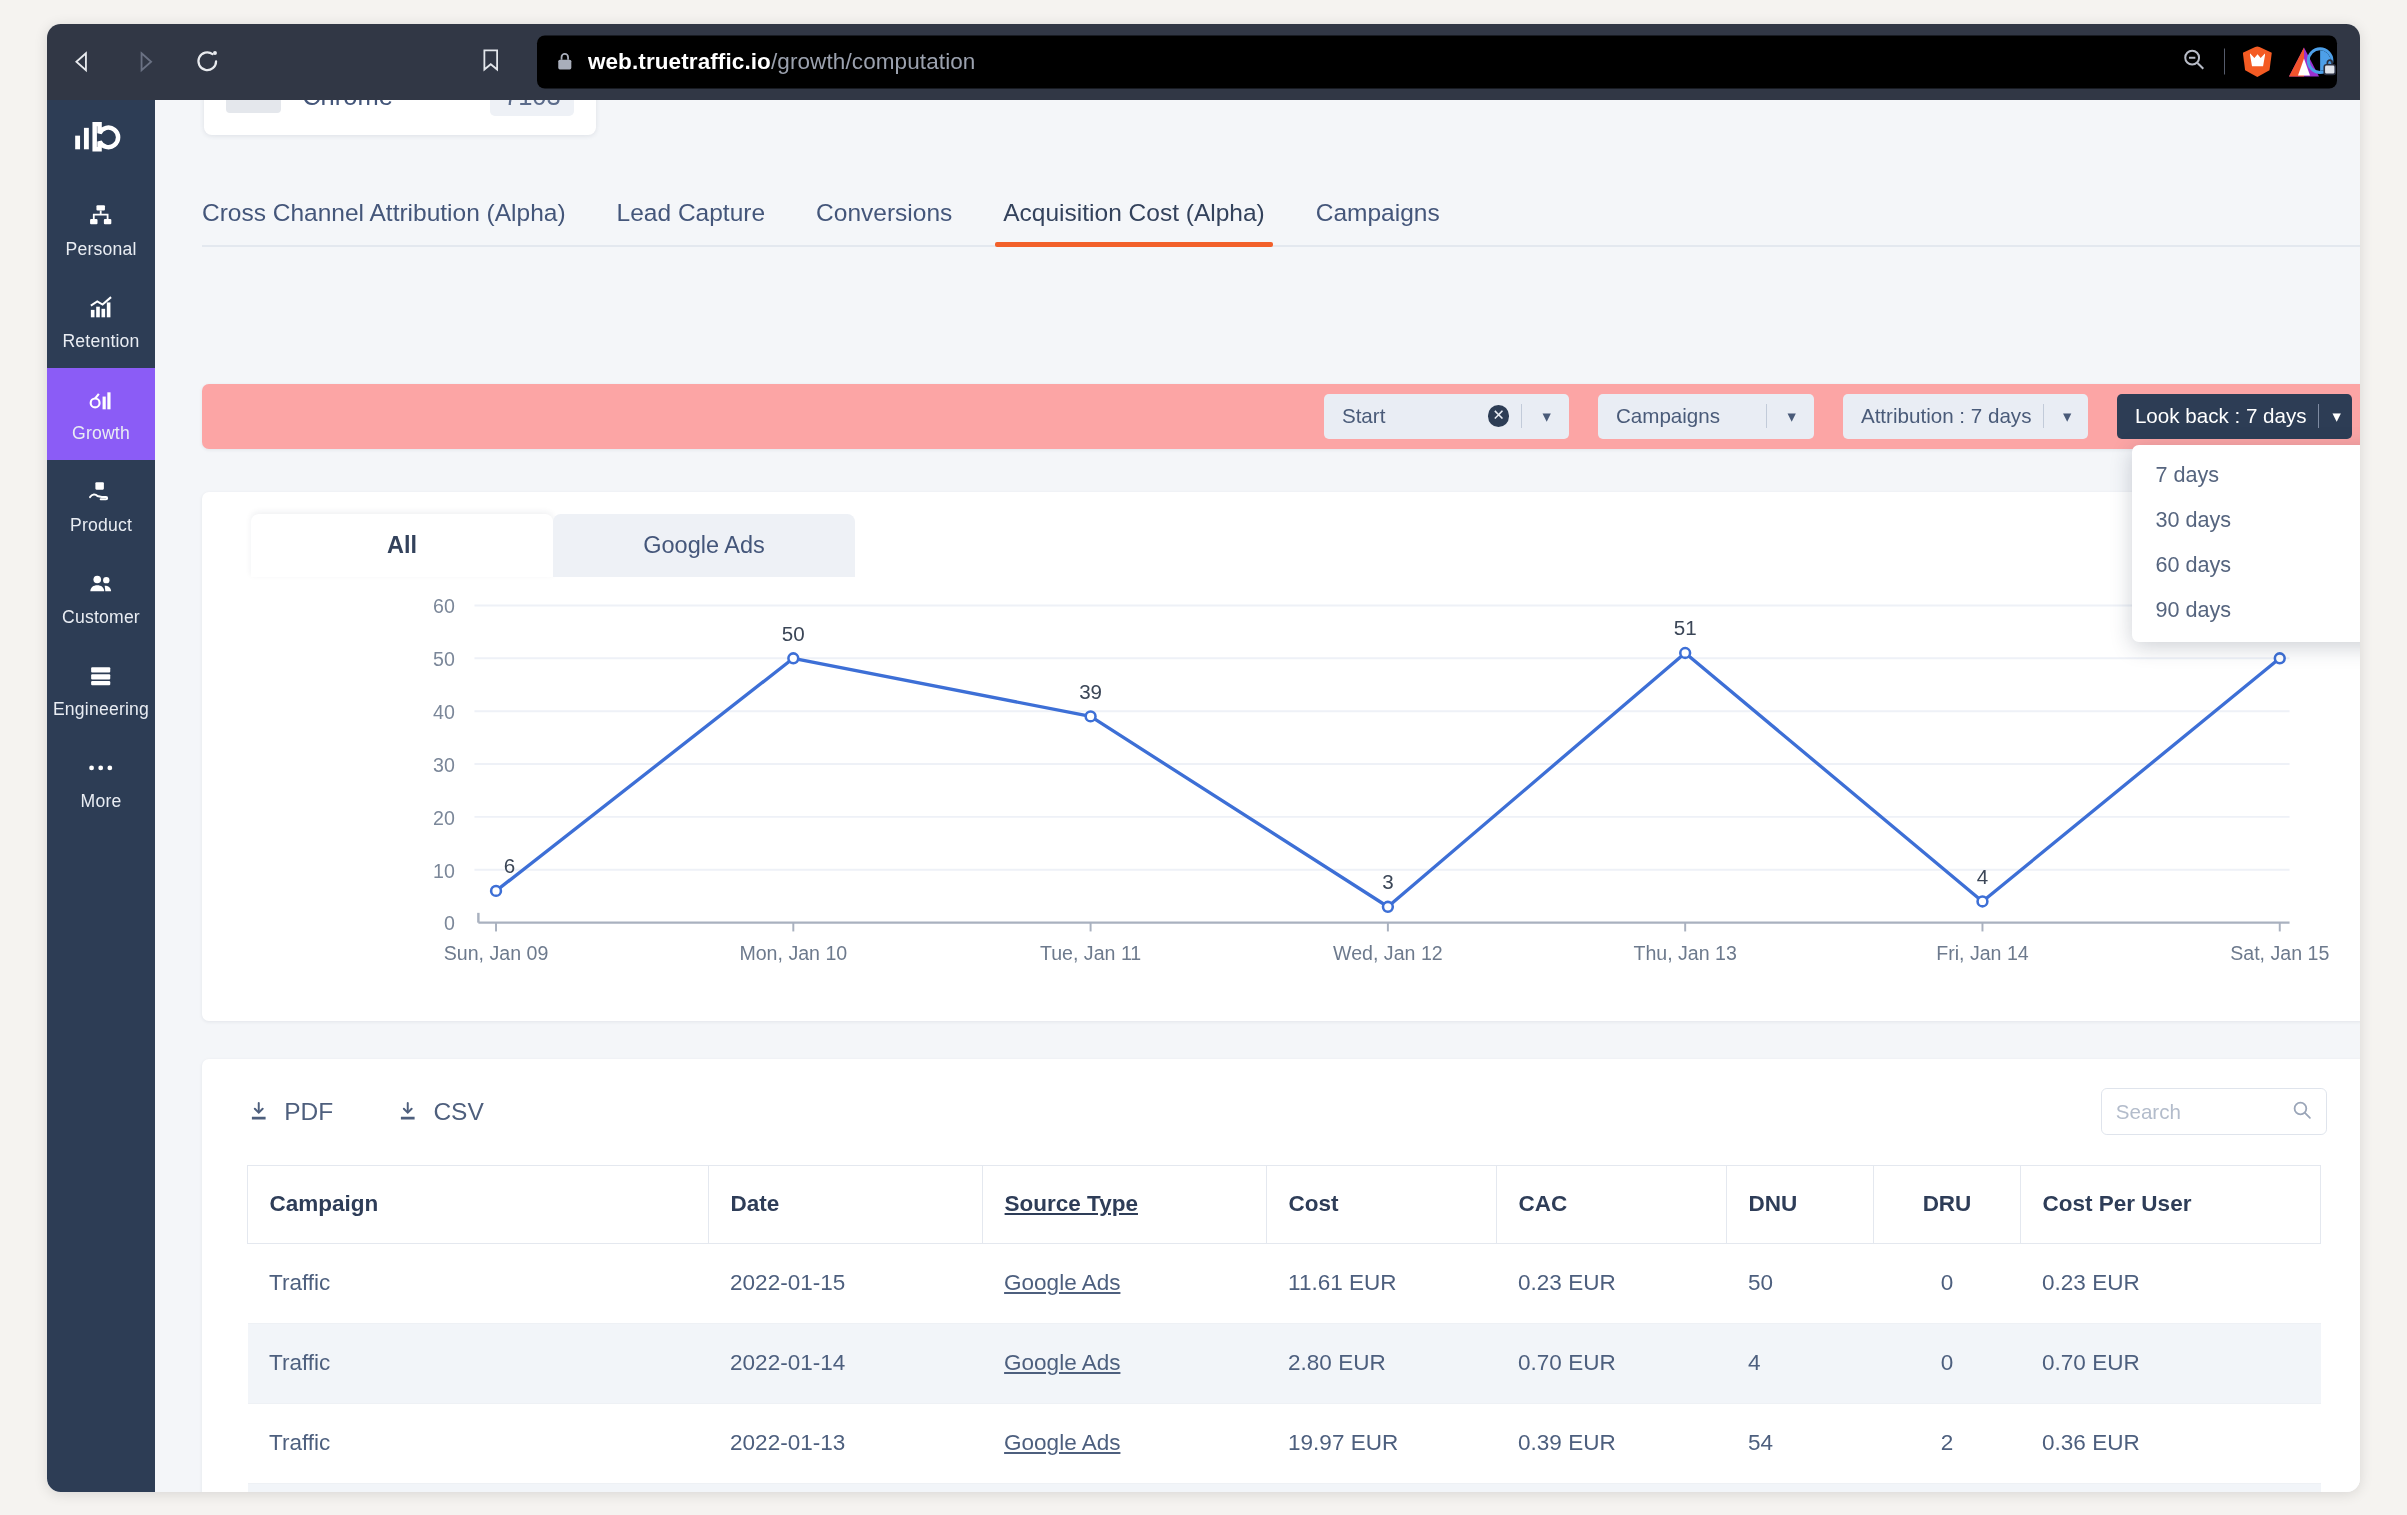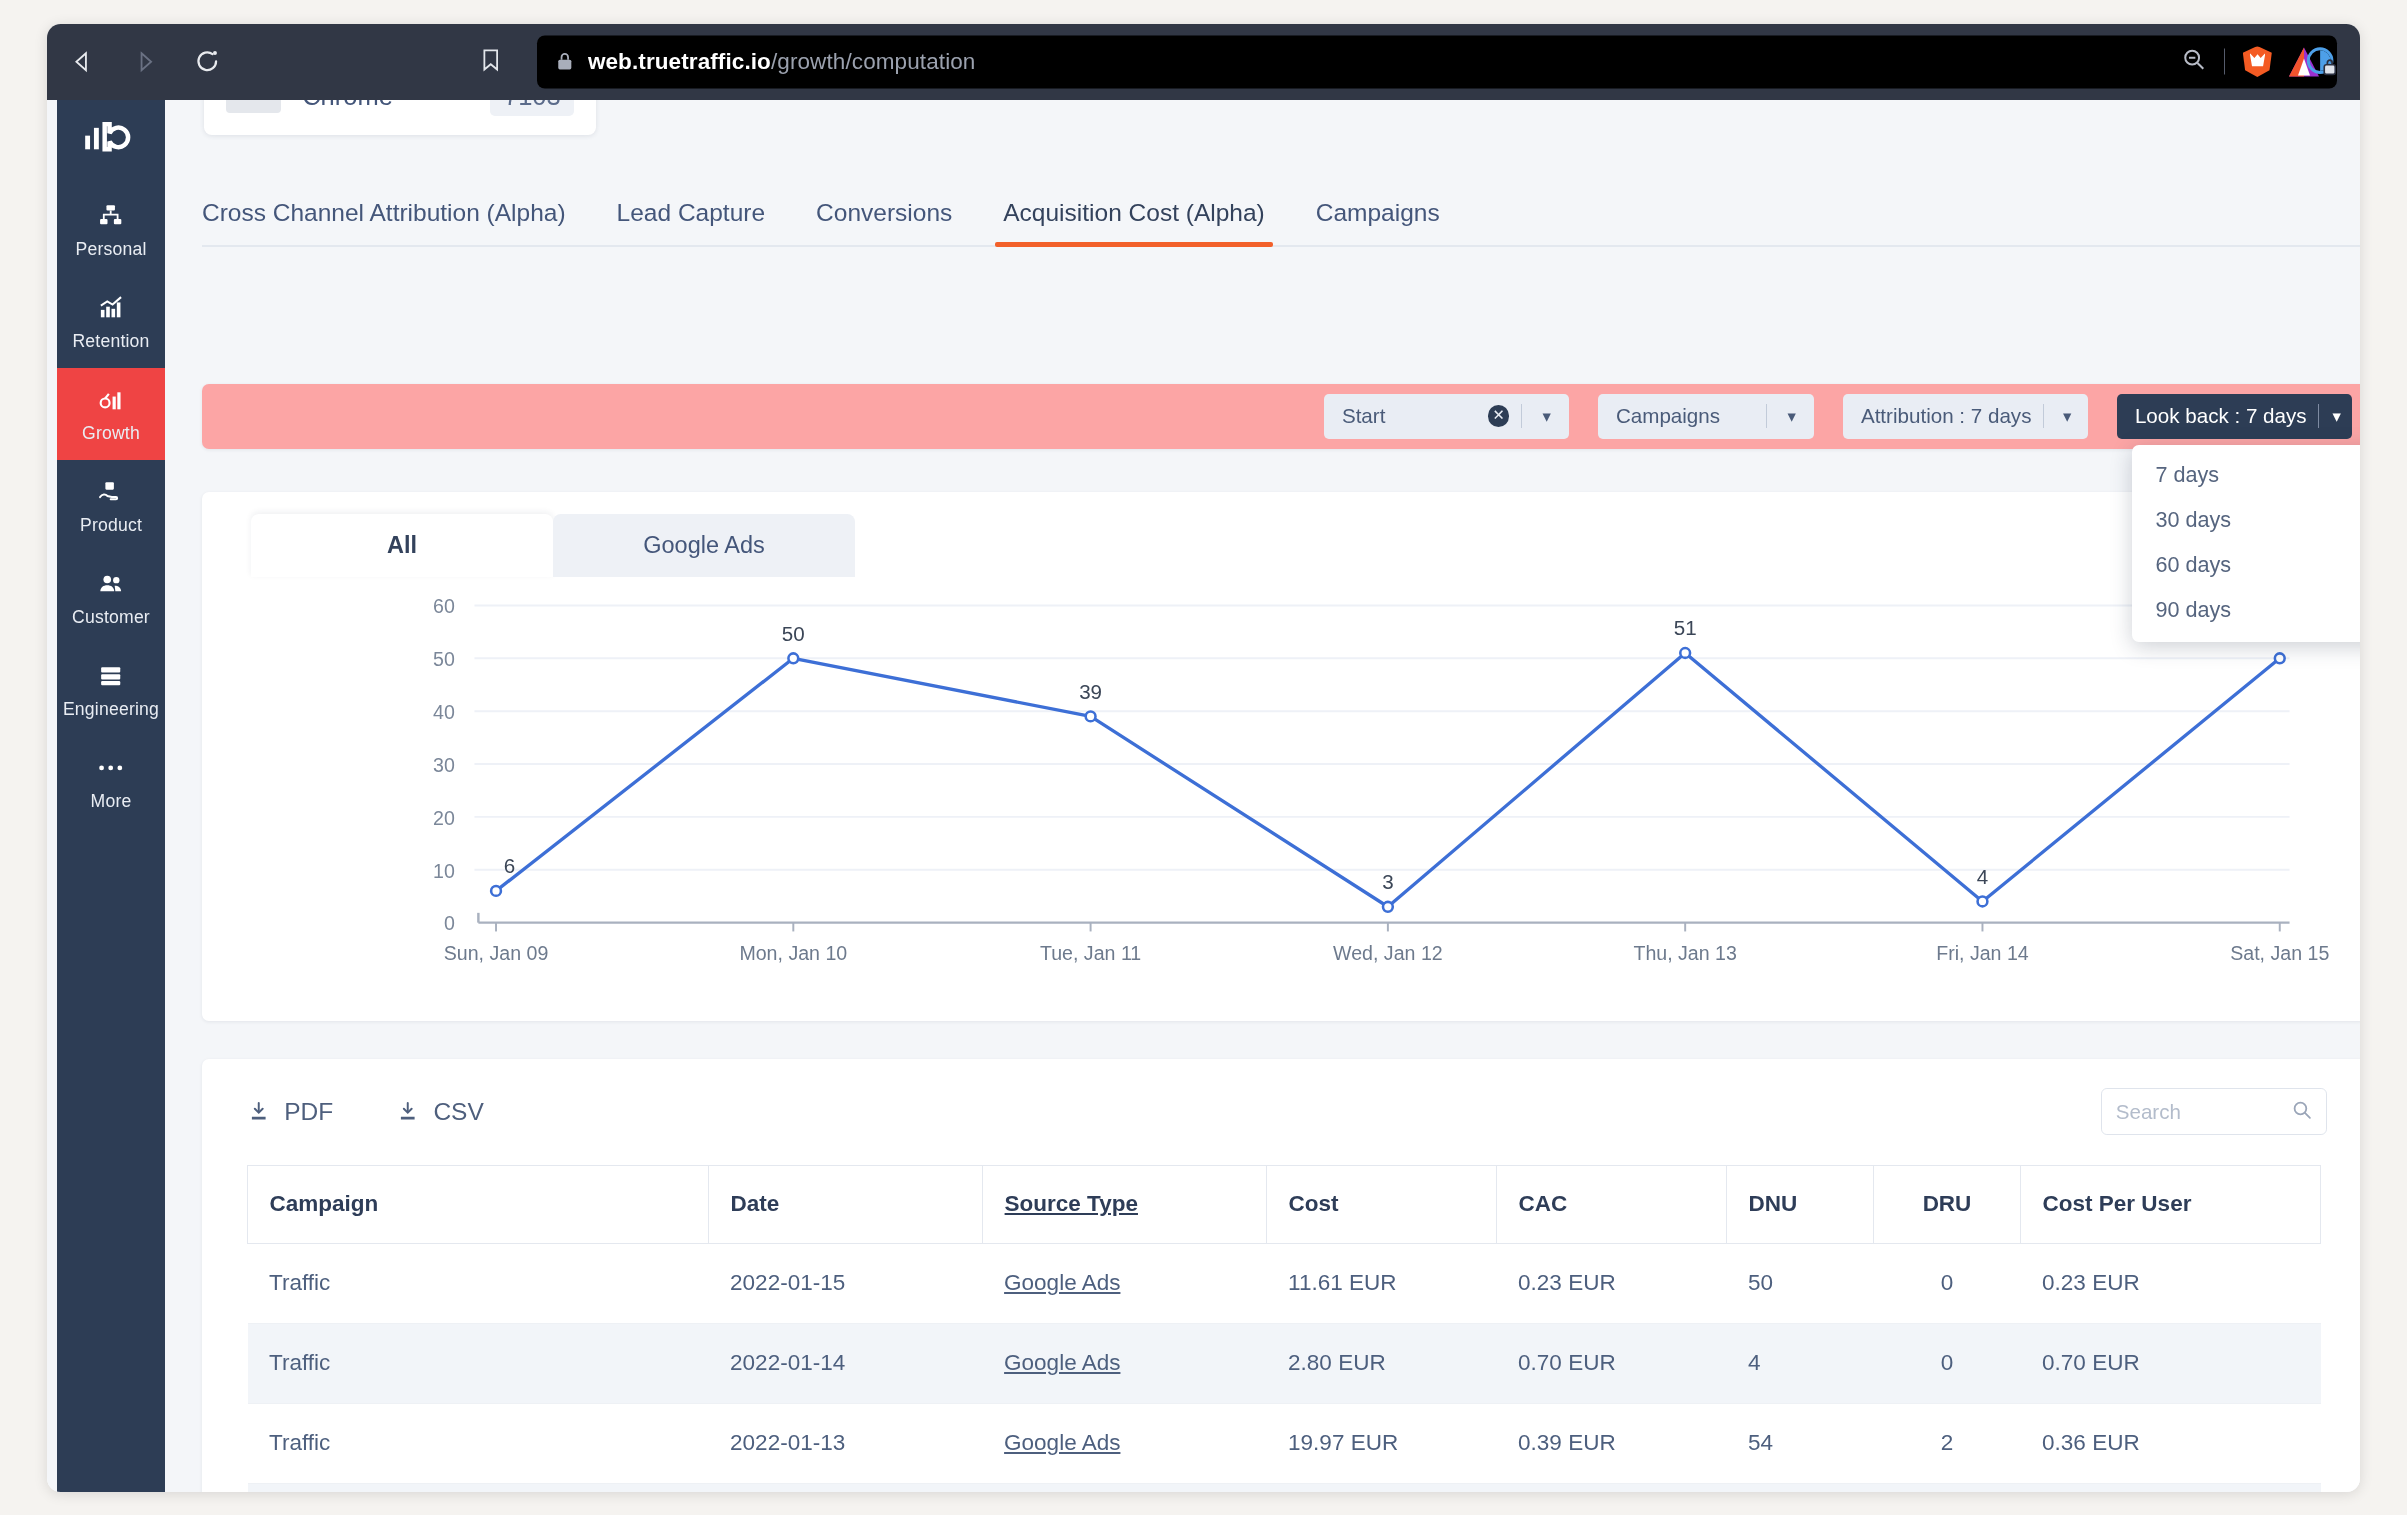--- a/index.html
+++ b/index.html
@@ -101,33 +101,32 @@
     background: #f4f6f9;
     overflow: hidden;
   }
 
   
   .sidebar {
     position: absolute; left: 0; top: 0;
     width: 108px; height: 100%;
     background: #2d3d55;
     z-index: 20;
-    margin-left: 10px;
   }
   .logo {
     height: 84px; display: flex; align-items: center; justify-content: center;
     color: #fff;
   }
   .side-item {
     padding: 17.6px 0 15.7px;
     display: flex; flex-direction: column; align-items: center; gap: 8.8px;
     color: #e9edf3;
     cursor: pointer;
   }
-  .side-item.active { background: #ef4444; }
+  .side-item.active { background: #8b5cf6; }
   .side-ico { height: 29px; display: flex; align-items: center; justify-content: center; }
   .side-label { font-size: 17.6px; letter-spacing: 0.2px; white-space: nowrap; }
 
   
   .content {
     position: absolute; left: 108px; top: 0;
     width: calc(100% - 108px); height: 100%;
     background: #f4f6f9;
     overflow: hidden;
   }

